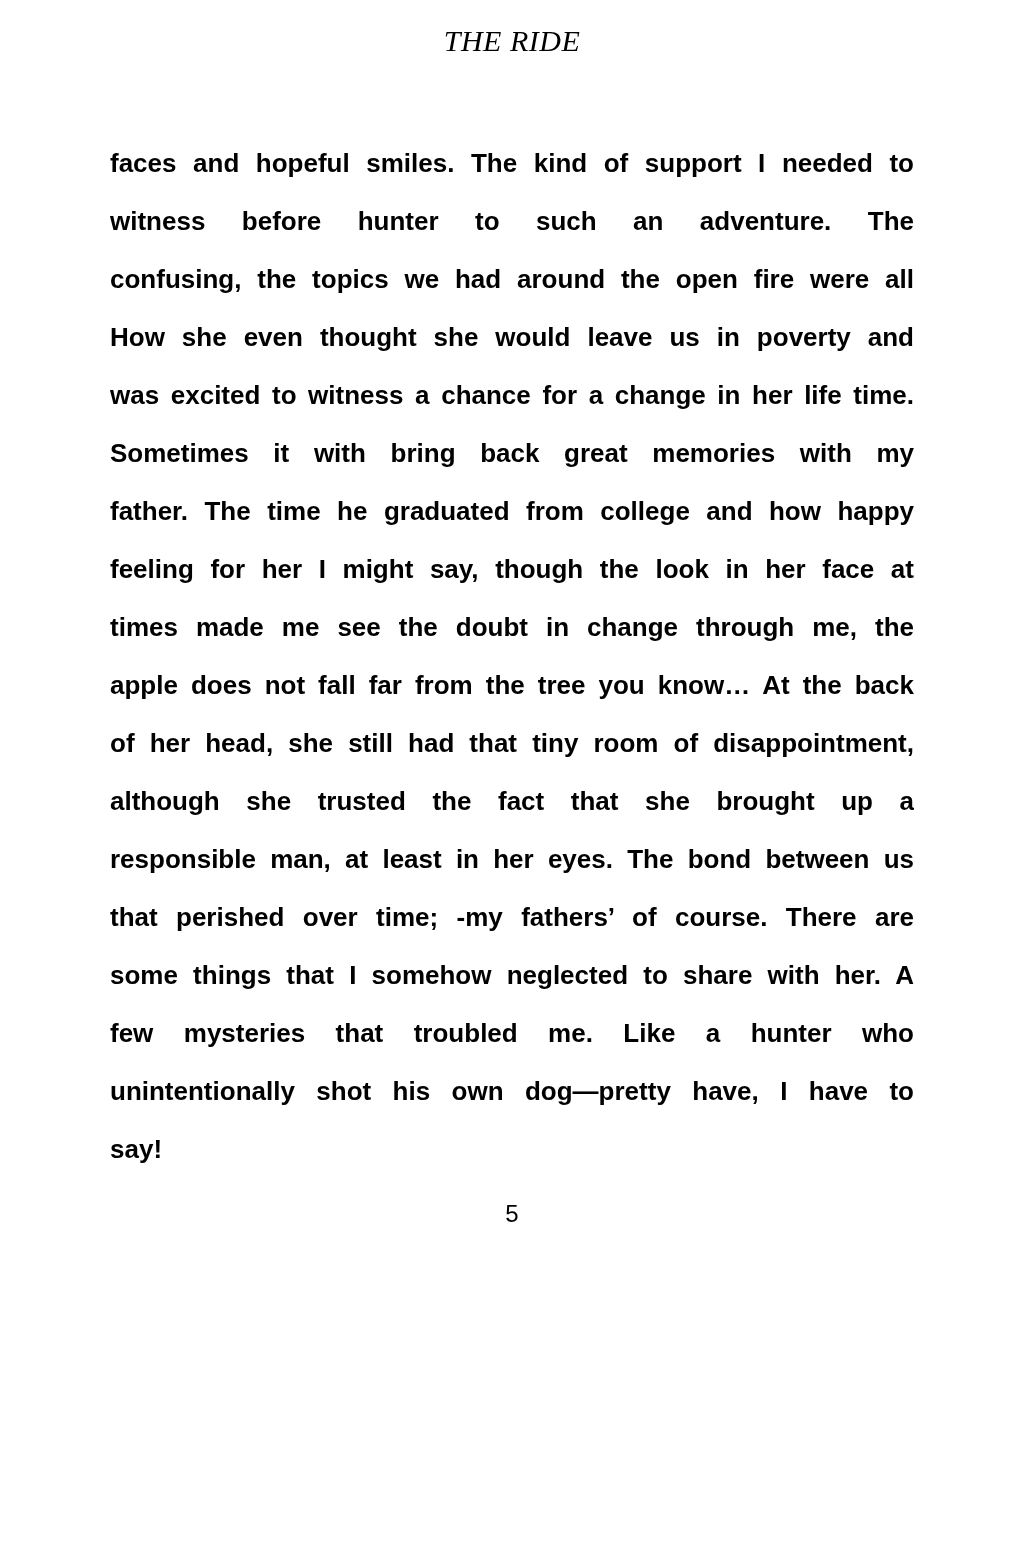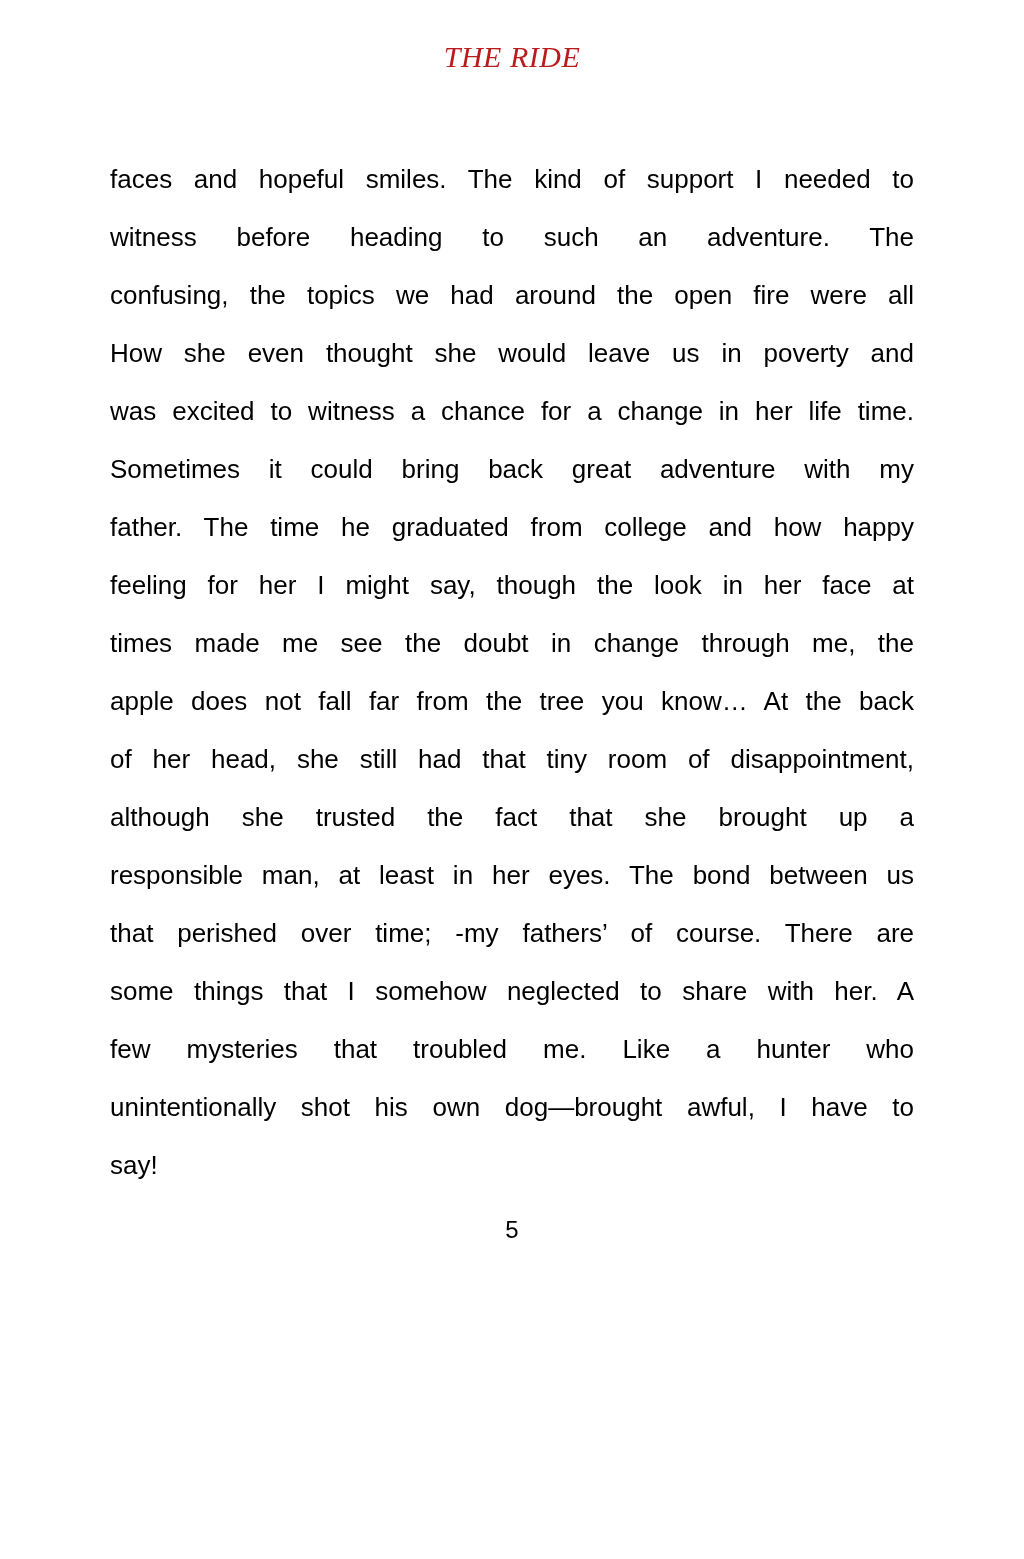--- a/index.html
+++ b/index.html
@@ -13,31 +13,32 @@
     height: 1559px;
     margin: 0 auto;
     background: #ffffff;
     color: #000000;
     font-family: "Liberation Sans", sans-serif;
     overflow: hidden;
     box-sizing: border-box;
   }
   .page-title {
     margin: 0;
-    padding-top: 40px;
+    padding-top: 24px;
     text-align: center;
     font-family: "Liberation Serif", "DejaVu Serif", serif;
     font-style: italic;
     font-weight: normal;
     font-size: 30px;
     letter-spacing: 0.5px;
-    color: #b91c1c;
+    color: #000000;
   }
   .body-text {
     margin: 76px 110px 0 110px;
+    font-weight: bold;
   }
   .text-line {
     font-size: 26px;
     line-height: 58px;
     color: #000000;
     text-align: justify;
     
     text-align-last: justify;
     white-space: normal;
     overflow: hidden;
@@ -56,36 +57,36 @@
 </style>
 </head>
 <body>
 
 <div class="page">
 
   <h1 class="page-title">THE RIDE</h1>
 
   <div class="body-text">
     <div class="text-line">faces and hopeful smiles. The kind of support I needed to</div>
-    <div class="text-line">witness before heading to such an adventure. The</div>
+    <div class="text-line">witness before hunter to such an adventure. The</div>
     <div class="text-line">confusing, the topics we had around the open fire were all</div>
     <div class="text-line">How she even thought she would leave us in poverty and</div>
     <div class="text-line">was excited to witness a chance for a change in her life time.</div>
-    <div class="text-line">Sometimes it could bring back great adventure with my</div>
+    <div class="text-line">Sometimes it with bring back great memories with my</div>
     <div class="text-line">father. The time he graduated from college and how happy</div>
     <div class="text-line">feeling for her I might say, though the look in her face at</div>
     <div class="text-line">times made me see the doubt in change through me, the</div>
     <div class="text-line">apple does not fall far from the tree you know… At the back</div>
     <div class="text-line">of her head, she still had that tiny room of disappointment,</div>
     <div class="text-line">although she trusted the fact that she brought up a</div>
     <div class="text-line">responsible man, at least in her eyes. The bond between us</div>
     <div class="text-line">that perished over time; -my fathers’ of course. There are</div>
     <div class="text-line">some things that I somehow neglected to share with her. A</div>
     <div class="text-line">few mysteries that troubled me. Like a hunter who</div>
-    <div class="text-line">unintentionally shot his own dog—brought awful, I have to</div>
+    <div class="text-line">unintentionally shot his own dog—pretty have, I have to</div>
     <div class="text-line last-line">say!</div>
   </div>
 
   <div class="page-footer">
     <span>5</span>
   </div>
 
 </div>
 
 </body></html>

